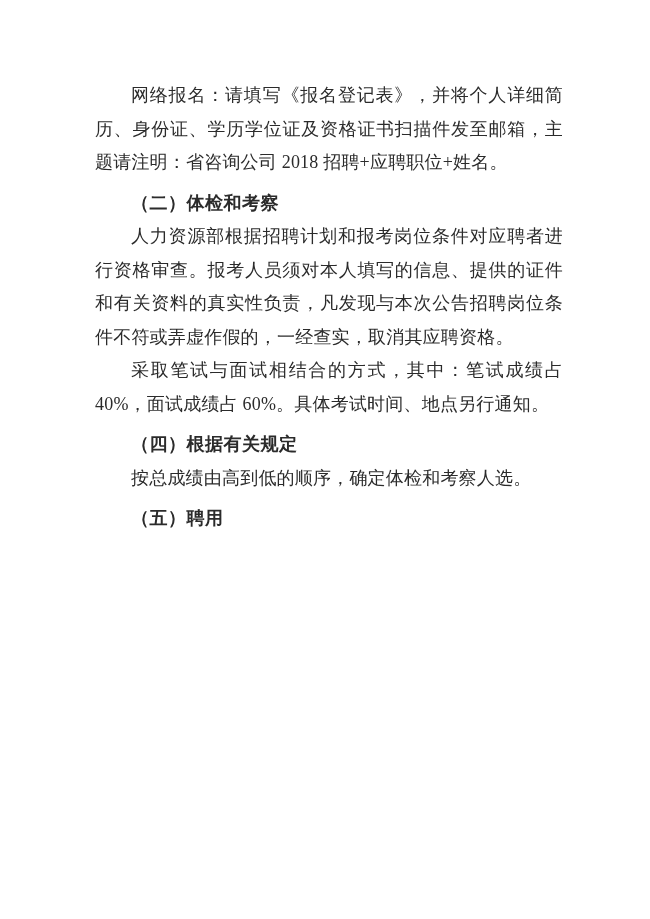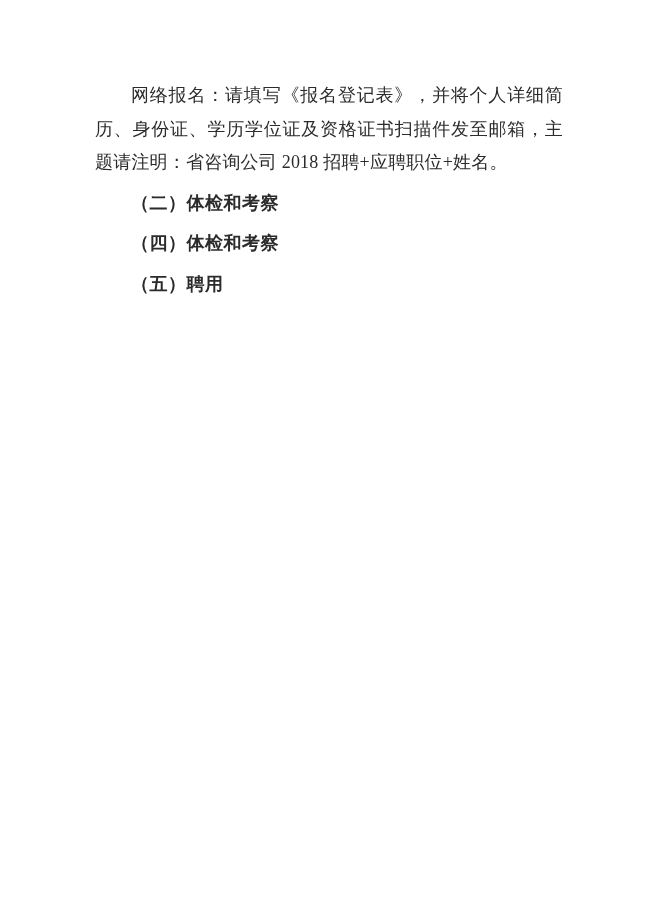--- a/index.html
+++ b/index.html
@@ -39,21 +39,24 @@
 </style>
 </head>
 <body>
 
 <div class="page">
   <p class="para">网络报名：请填写《报名登记表》，并将个人详细简历、身份证、学历学位证及资格证书扫描件发至邮箱，主题请注明：省咨询公司 2018 招聘+应聘职位+姓名。</p>
 
 
   <p class="heading">（二）体检和考察</p>
 
+  <p class="para">人力资源部根据招聘计划和报考岗位条件对应聘者进行资格审查。报考人员须对本人填写的信息、提供的证件和有关资料的真实性负责，凡发现与本次公告招聘岗位条件不符或弄虚作假的，一经查实，取消其应聘资格。</p>
 
 
+  <p class="para">采取笔试与面试相结合的方式，其中：笔试成绩占 40%，面试成绩占 60%。具体考试时间、地点另行通知。</p>
 
-  <p class="heading">（四）体检和考察</p>
+  <p class="heading">（四）根据有关规定</p>
 
+  <p class="para">按总成绩由高到低的顺序，确定体检和考察人选。</p>
 
   <p class="heading">（五）聘用</p>
 
 </div>
 
 </body></html>

